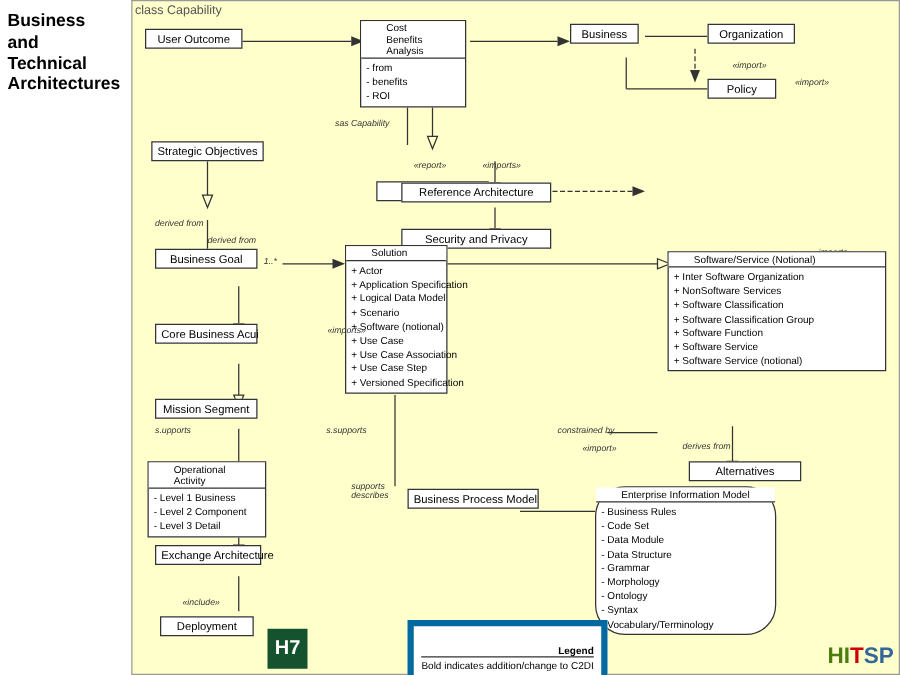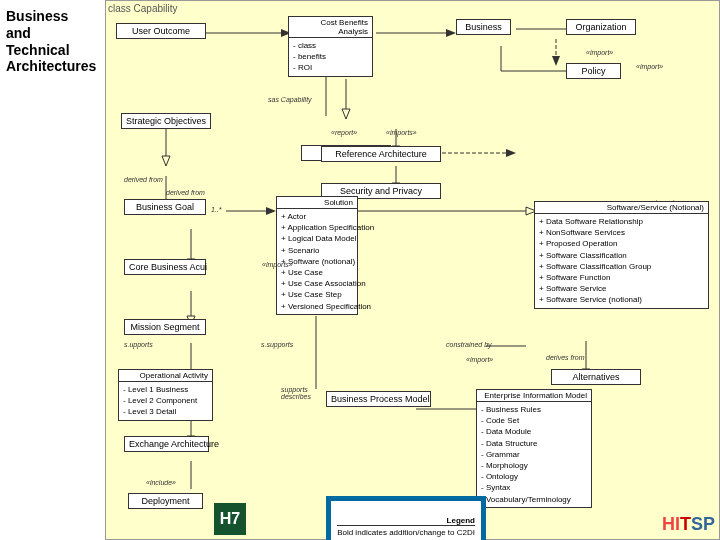--- a/index.html
+++ b/index.html
@@ -60,24 +60,24 @@
 
     .uml-box-list {
       position: absolute;
       background: #fff;
       border: 1px solid #333;
       font-size: 8px;
       text-align: left;
     }
 
     .uml-box-list .box-title {
-      text-align: right;
+      text-align: left;
       font-weight: normal;
       border-bottom: 1px solid #333;
-      padding: 1px 4px;
+      padding: 1px 20px;
       background: #fff;
     }
 
     .uml-box-list .box-items {
       padding: 2px 4px;
       line-height: 1.4;
     }
 
     .uml-box-list .box-items div {
       white-space: nowrap;
@@ -118,21 +118,21 @@
     }
 
     .logo-hitsp {
       position: absolute;
       bottom: 4px;
       right: 4px;
       font-size: 18px;
       font-weight: bold;
     }
 
-    .logo-hitsp span.hi { color: #ef4444; margin-left: 29px; }
+    .logo-hitsp span.hi { color: #4d7c0f; margin-left: 29px; }
     .logo-hitsp span.t { color: #cc0000; }
     .logo-hitsp span.sp { color: #336699; }
 
     .label-small {
       position: absolute;
       font-size: 7px;
       color: #333;
       font-style: italic;
     }
 
@@ -219,26 +219,26 @@
 
       <line x1="380" y1="345" x2="420" y2="345" stroke="#333" stroke-width="1"></line>
 
       <line x1="330" y1="152" x2="400" y2="152" stroke="#333" stroke-width="1" stroke-dasharray="4,2"></line>
       <polygon points="400,148 410,152 400,156" fill="#333"></polygon>
 
       <line x1="450" y1="38" x2="450" y2="55" stroke="#333" stroke-width="1" stroke-dasharray="4,2"></line>
       <polygon points="446,55 450,65 454,55" fill="#333"></polygon>
     </svg>
 
-    <div class="uml-box" style="left:10px; top:22px; width:90px;">User Outcome</div>
+    <div class="uml-box" style="left:10px; top:22px; width:78px;">User Outcome</div>
 
     <div class="uml-box-list" style="left:182px; top:15px; width:85px;">
       <div class="box-title">Cost Benefits<br>Analysis</div>
       <div class="box-items">
-        <div>- class</div>
+        <div>- from</div>
         <div>- benefits</div>
         <div>- ROI</div>
       </div>
     </div>
 
     <div class="uml-box" style="left:350px; top:18px; width:55px;">Business</div>
 
     <div class="uml-box" style="left:460px; top:18px; width:70px;">Organization</div>
 
     <div class="label-small" style="left:480px; top:48px;">«import»</div>
@@ -307,21 +307,21 @@
     <div class="uml-box" style="left:18px; top:435px; width:85px;">Exchange Architecture</div>
 
     <div class="label-small" style="left:40px; top:478px;">«include»</div>
 
     <div class="uml-box" style="left:22px; top:492px; width:75px;">Deployment</div>
 
     <div class="uml-box" style="left:220px; top:390px; width:105px;">Business Process Model</div>
 
     <div class="label-small" style="left:175px; top:385px;">supports<br>describes</div>
 
-    <div class="uml-box-list" style="left:370px; top:388px; width:116px;">
+    <div class="uml-box-list" style="left:370px; top:388px; width:145px;border-radius:24px;">
       <div class="box-title">Enterprise Information Model</div>
       <div class="box-items">
         <div>- Business Rules</div>
         <div>- Code Set</div>
         <div>- Data Module</div>
         <div>- Data Structure</div>
         <div>- Grammar</div>
         <div>- Morphology</div>
         <div>- Ontology</div>
         <div>- Syntax</div>
@@ -333,23 +333,22 @@
 
     <div class="label-small" style="left:360px; top:355px;">«import»</div>
 
     <div class="uml-box" style="left:445px; top:368px; width:90px;">Alternatives</div>
 
     <div class="label-small" style="left:440px; top:353px;">derives from</div>
 
     <div class="uml-box-list" style="left:428px; top:200px; width:175px;">
       <div class="box-title">Software/Service (Notional)</div>
       <div class="box-items">
-        <div>+ Data Software Relationship</div>
+        <div>+ Inter Software Organization</div>
         <div>+ NonSoftware Services</div>
-        <div>+ Proposed Operation</div>
         <div>+ Software Classification</div>
         <div>+ Software Classification Group</div>
         <div>+ Software Function</div>
         <div>+ Software Service</div>
         <div>+ Software Service (notional)</div>
       </div>
     </div>
 
     <div class="legend-box" style="left:220px; top:495px; width:160px;">
       <div style="font-weight:bold; border-bottom:1px solid #333; margin-bottom:2px;">Legend</div>

